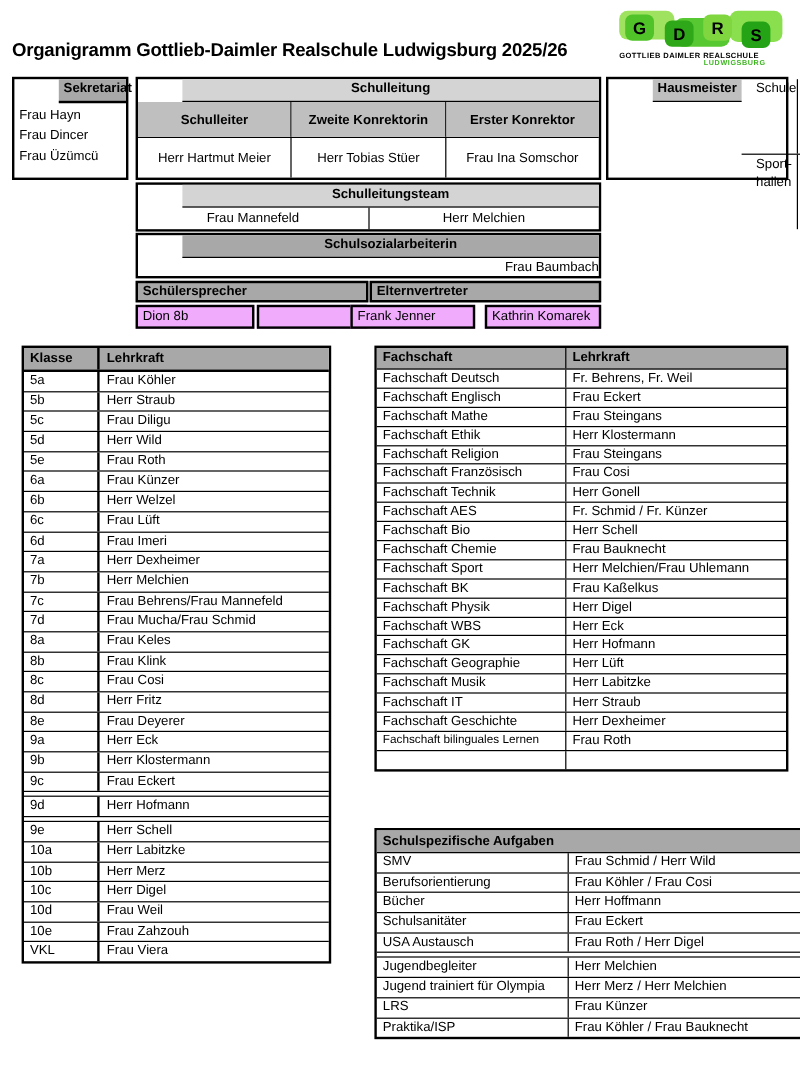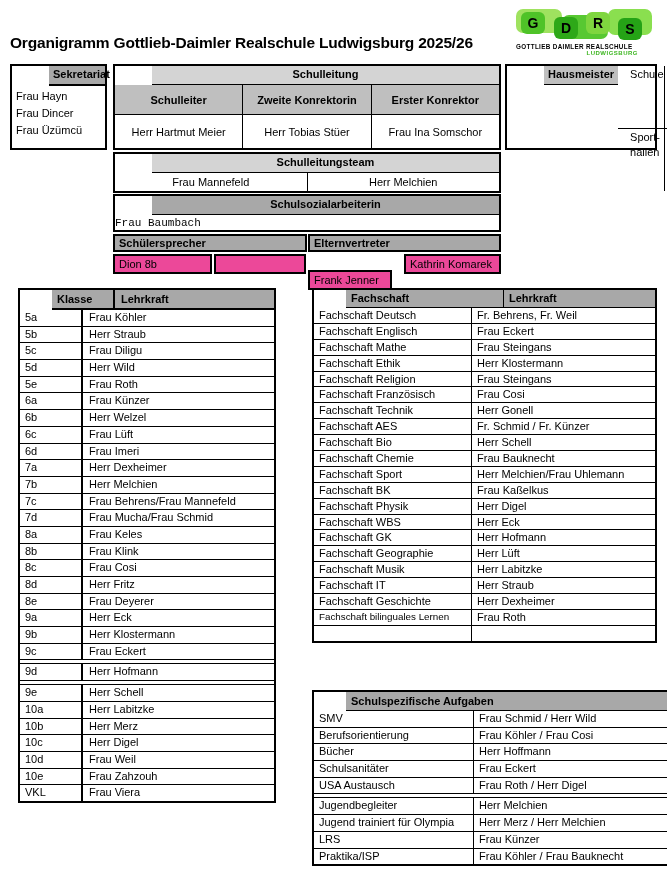--- a/index.html
+++ b/index.html
@@ -55,36 +55,36 @@
               box-sizing:border-box; line-height:15px; }
   .hm-names { flex:1; padding:1px 4px; font-size:11px; line-height:15px; }
 
   
   .team { left:113px; top:152px; width:388px; height:41px; display:flex; flex-direction:column; }
   .team-row { display:flex; flex:1; }
   .team-cell { flex:1; border-right:1.5px solid #000; display:flex; align-items:center; justify-content:center; font-size:11px; }
   .team-row .team-cell:last-child { border-right:none; }
 
   .sozial { left:113px; top:194px; width:388px; height:38px; }
-  .sozial-name { text-align:left; font-size:11px; line-height:17px;font-family:Liberation Mono, monospace; }
+  .sozial-name { text-align:right; font-size:11px; line-height:17px; }
 
   .hdr-box { position:absolute; height:18px; border:2px solid #000; background:#a8a8a8; font-weight:bold;
              font-size:11px; line-height:14px; padding:0 4px; box-sizing:border-box; }
   .sprecher-hdr { left:113px; top:234px; width:194px; }
   .eltern-hdr   { left:308px; top:234px; width:193px; }
-  .val-box { position:absolute; height:20px; border:2px solid #000; background:#ec4899; font-size:11px;
+  .val-box { position:absolute; height:20px; border:2px solid #000; background:#f0abfc; font-size:11px;
              line-height:16px; padding:0 4px; box-sizing:border-box; top:254px; }
   .dion     { left:113px; width:99px; }
   .emptybox { left:214px; width:92px; }
-  .jenner   { left:308px; width:84px;margin-top:16px; }
+  .jenner   { left:292px; width:104px; }
   .komarek  { left:404px; width:97px; }
 
   
   .table { position:absolute; border:2.5px solid #000; box-sizing:border-box; background:#fff; }
-  .t-hdr { display:flex; background:#a8a8a8; font-weight:bold; font-size:11px;margin-left:32px; }
+  .t-hdr { display:flex; background:#a8a8a8; font-weight:bold; font-size:11px; }
   .t-row { display:flex; font-size:11px; border-bottom:1.5px solid #000; }
   [data-repeat] .t-row:last-child { border-bottom:none; }
   .t-row.gap { border-top:1.5px solid #000; margin-top:3px; }
 
   .klassen { left:18px; top:288px; width:258px; }
   .klassen .t-hdr { border-bottom:2px solid #000; line-height:18px; height:18px; }
   .klassen .c1 { width:63px; flex-shrink:0; border-right:2px solid #000; padding-left:5px; box-sizing:border-box; }
   .klassen .c2 { flex:1; padding-left:6px; }
   .klassen .t-row { height:15.7px; line-height:15.7px; }
 

